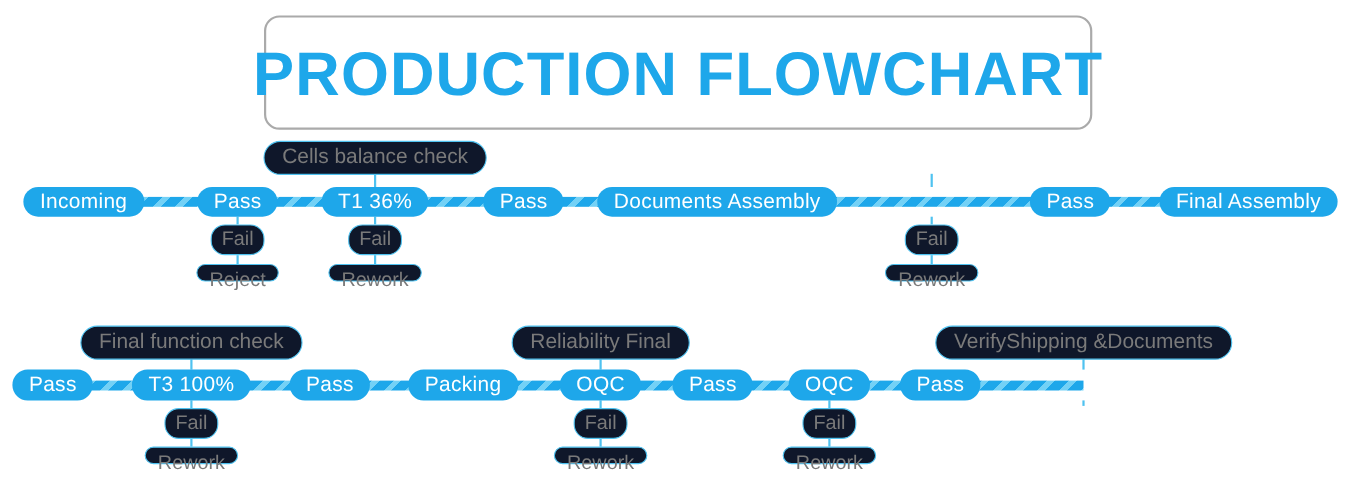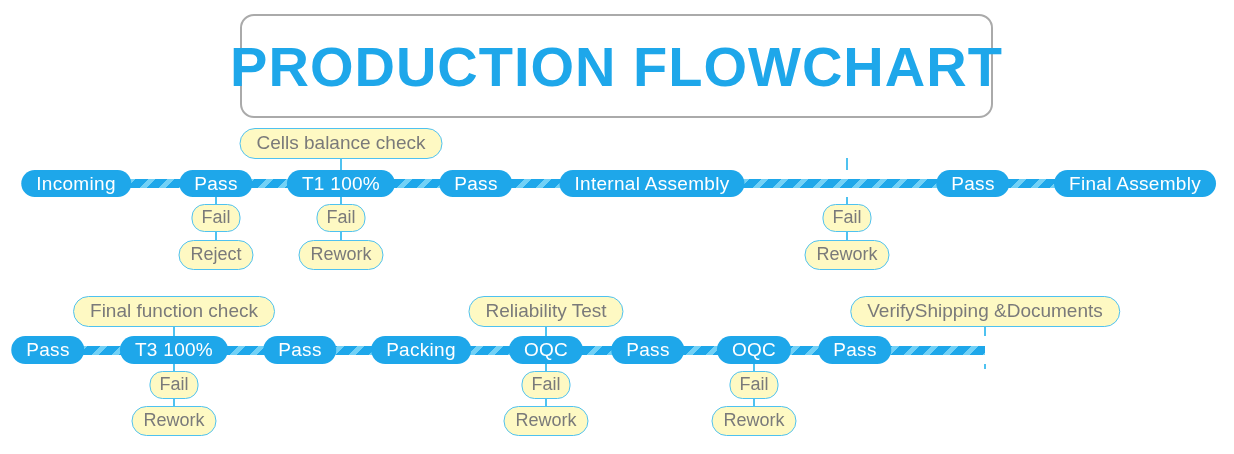--- a/index.html
+++ b/index.html
@@ -38,35 +38,35 @@
     position:absolute;transform:translateX(-50%);
     background:var(--node-blue);color:#fff;
     font-size:19px;letter-spacing:.3px;white-space:nowrap;
     height:27px;line-height:27px;padding:0 15px;border-radius:14px;
     text-align:center;
   }
   .node.r1{top:170px;}
   .node.r2{top:336px;height:28px;line-height:28px;}
   .bubble{
     position:absolute;transform:translateX(-50%);
-    background:#fef9c3;border:1.5px solid var(--outline-blue);
+    background:#0f172a;border:1.5px solid var(--outline-blue);
     color:var(--text-gray);white-space:nowrap;text-align:center;
   }
   .anno{
     font-size:19px;height:31px;line-height:27px;padding:0 16px;border-radius:16px;
   }
   .anno.r1{top:128px;}
   .anno.r2{top:296px;}
   .fail{
     font-size:18px;height:28px;line-height:24px;padding:0 9px;border-radius:13px;text-align:center;
   }
   .fail.r1{top:204px;}
   .fail.r2{top:371px;}
   .rework{
-    font-size:18px;height:30px;line-height:26px;padding:0 11px;border-radius:15px;
+    font-size:18px;height:16px;line-height:26px;padding:0 11px;border-radius:15px;
   }
   .rework.r1{top:240px;}
   .rework.r2{top:406px;}
   .vline{
     position:absolute;width:2px;transform:translateX(-50%);
     background:var(--outline-blue);
   }
   .lv-anno.r1{top:158px;height:12px;}
   .lv-fail.r1{top:197px;height:7px;}
   .lv-rework.r1{top:232px;height:8px;}
@@ -93,27 +93,27 @@
   <div class="vline lv-fail r1" style="left:216px"></div>
   <div class="vline lv-rework r1" style="left:216px"></div>
   <div class="node r1" style="left:216px">Pass</div>
   <div class="bubble fail r1" style="left:216px">Fail</div>
   <div class="bubble rework r1" style="left:216px">Reject</div>
 
   <div class="vline lv-anno r1" style="left:341px"></div>
   <div class="vline lv-fail r1" style="left:341px"></div>
   <div class="vline lv-rework r1" style="left:341px"></div>
   <div class="bubble anno r1" style="left:341px">Cells balance check</div>
-  <div class="node r1" style="left:341px">T1 100%</div>
+  <div class="node r1" style="left:341px">T1 36%</div>
   <div class="bubble fail r1" style="left:341px">Fail</div>
   <div class="bubble rework r1" style="left:341px">Rework</div>
 
   <div class="node r1" style="left:476px">Pass</div>
 
-  <div class="node r1" style="left:652px">Internal Assembly</div>
+  <div class="node r1" style="left:652px">Documents Assembly</div>
 
   <div class="vline lv-anno r1" style="left:847px"></div>
   <div class="vline lv-fail r1" style="left:847px"></div>
   <div class="vline lv-rework r1" style="left:847px"></div>
   <div class="bubble fail r1" style="left:847px">Fail</div>
   <div class="bubble rework r1" style="left:847px">Rework</div>
 
   <div class="node r1" style="left:973px">Pass</div>
   <div class="node r1" style="left:1135px">Final Assembly</div>
 
@@ -126,21 +126,21 @@
   <div class="node r2" style="left:174px">T3 100%</div>
   <div class="bubble fail r2" style="left:174px">Fail</div>
   <div class="bubble rework r2" style="left:174px">Rework</div>
 
   <div class="node r2" style="left:300px">Pass</div>
   <div class="node r2" style="left:421px">Packing</div>
 
   <div class="vline lv-anno r2" style="left:546px"></div>
   <div class="vline lv-fail r2" style="left:546px"></div>
   <div class="vline lv-rework r2" style="left:546px"></div>
-  <div class="bubble anno r2" style="left:546px">Reliability Test</div>
+  <div class="bubble anno r2" style="left:546px">Reliability Final</div>
   <div class="node r2" style="left:546px">OQC</div>
   <div class="bubble fail r2" style="left:546px">Fail</div>
   <div class="bubble rework r2" style="left:546px">Rework</div>
 
   <div class="node r2" style="left:648px">Pass</div>
 
   <div class="vline lv-fail r2" style="left:754px"></div>
   <div class="vline lv-rework r2" style="left:754px"></div>
   <div class="node r2" style="left:754px">OQC</div>
   <div class="bubble fail r2" style="left:754px">Fail</div>

